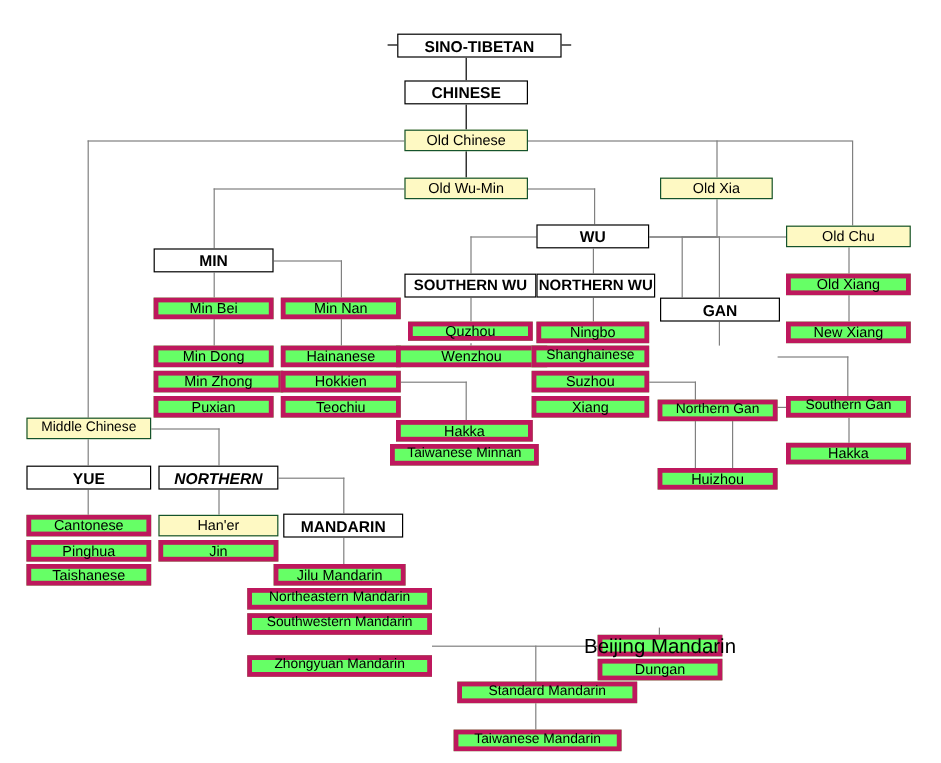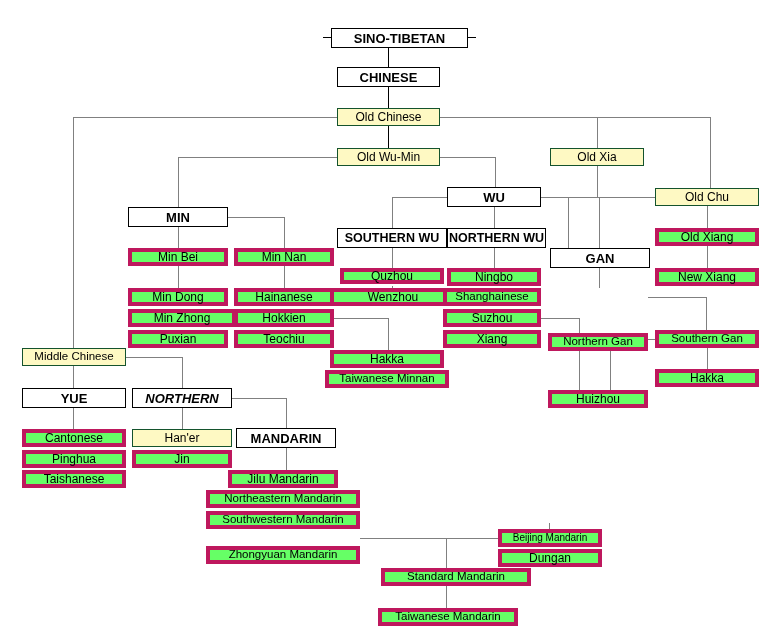--- a/index.html
+++ b/index.html
@@ -345,21 +345,21 @@
     </div>
 
   <div class="node green" style="left:206px; top:511px; width:154px; height:18px; font-size:11.5px;">
       <span>Southwestern Mandarin</span>
     </div>
 
   <div class="node green" style="left:206px; top:546px; width:154px; height:18px; font-size:11.5px;">
       <span>Zhongyuan Mandarin</span>
     </div>
 
-  <div class="node green" style="left:498px; top:529px; width:104px; height:18px; font-size:10px;">
+  <div class="node green" style="left:498px; top:529px; width:104px; height:18px; font-size:17px;">
       <span>Beijing Mandarin</span>
     </div>
 
   <div class="node green" style="left:498px; top:549px; width:104px; height:18px;">
       <span>Dungan</span>
     </div>
 
   <div class="node green" style="left:381px; top:568px; width:150px; height:18px; font-size:11.5px;">
       <span>Standard Mandarin</span>
     </div>

